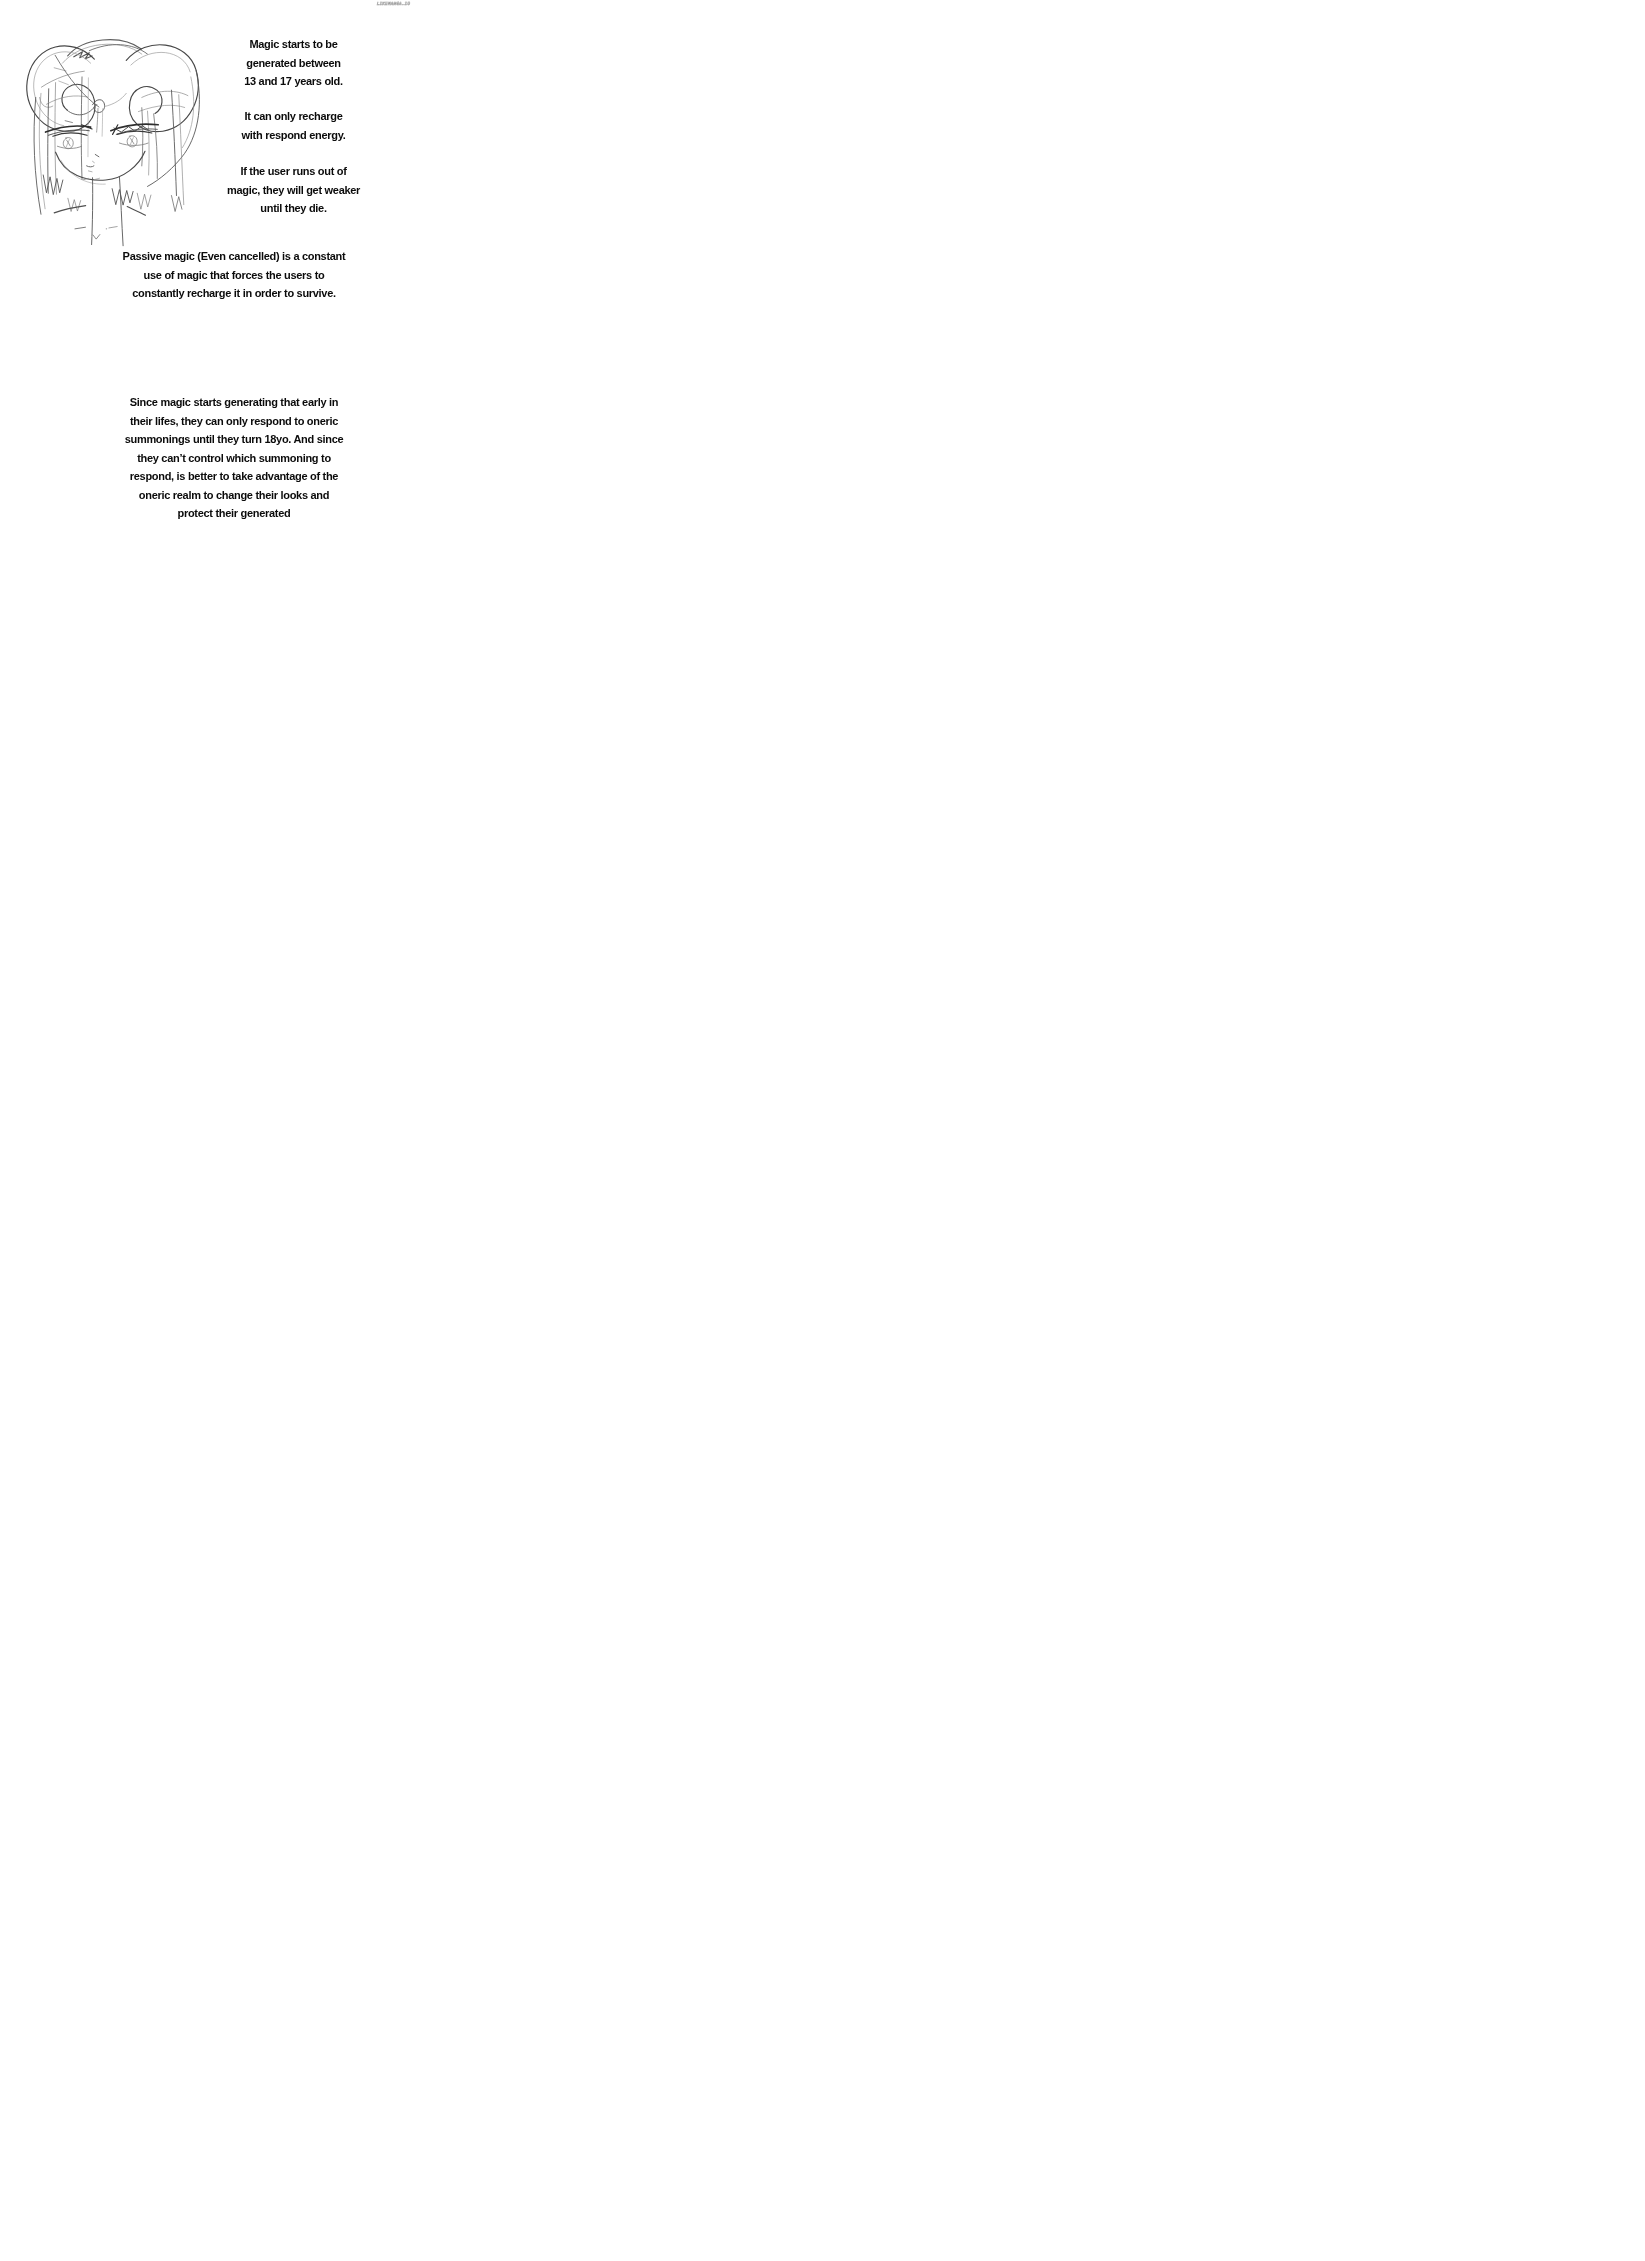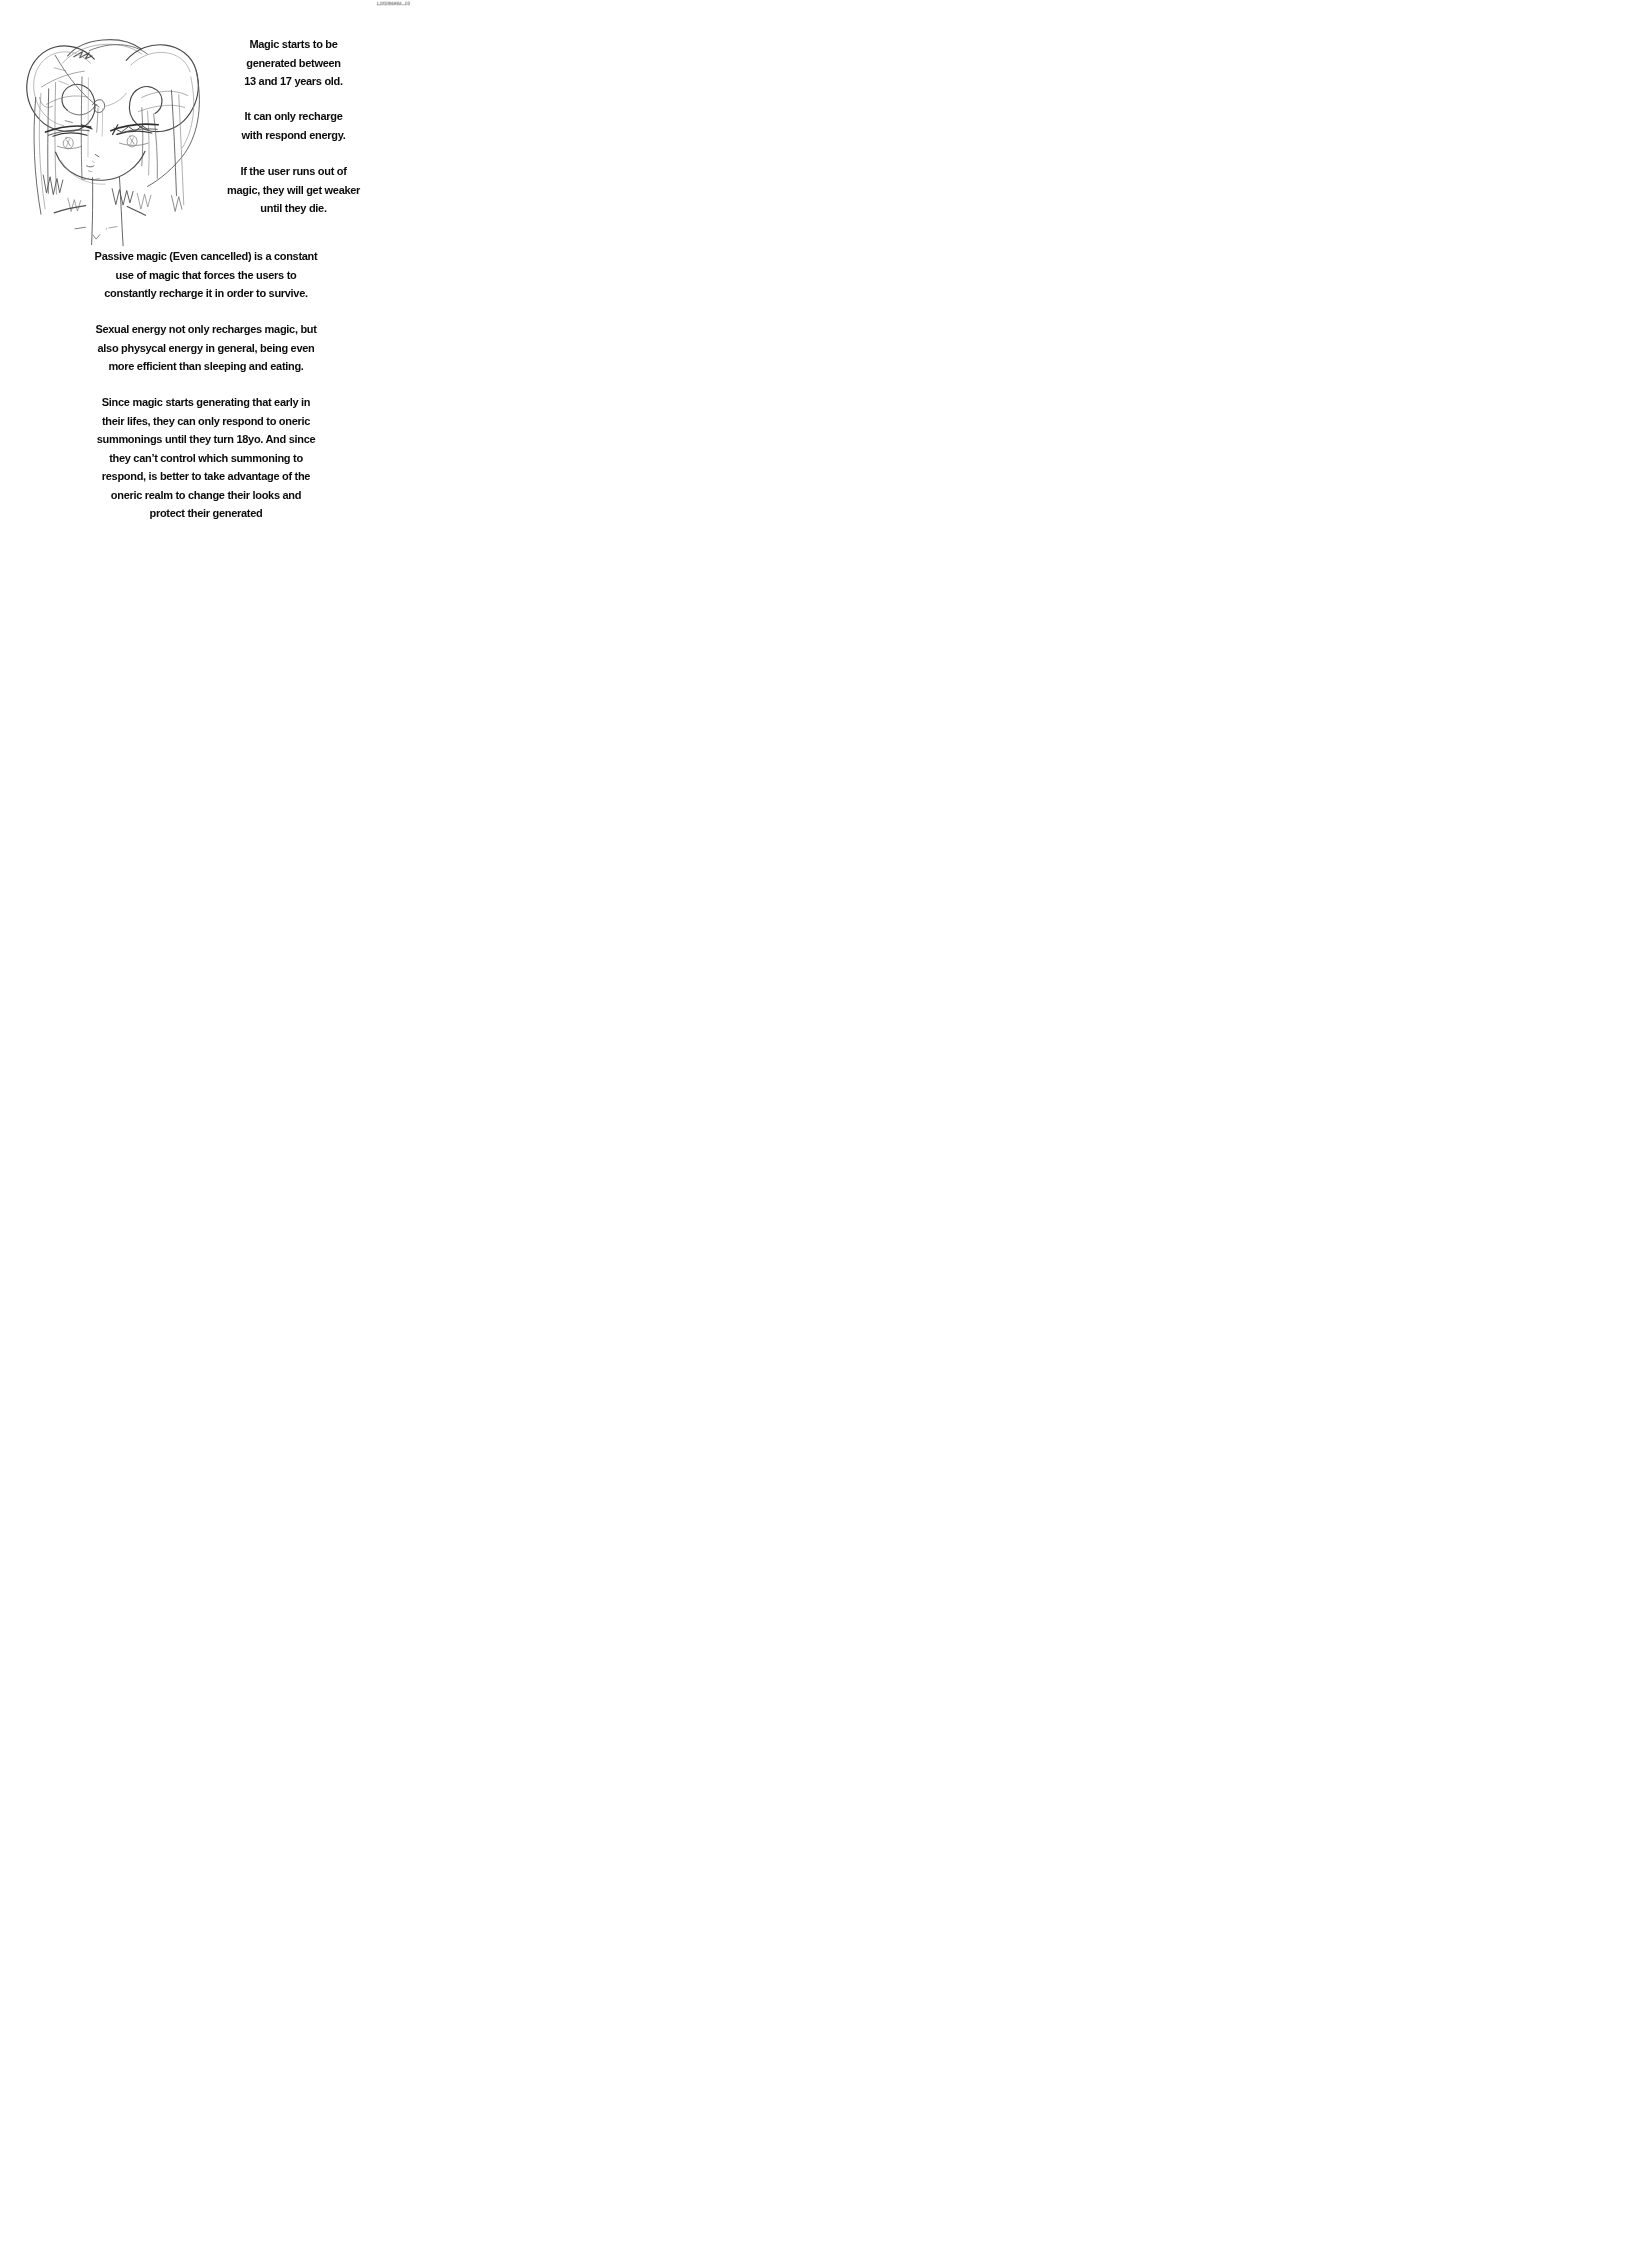--- a/index.html
+++ b/index.html
@@ -40,21 +40,21 @@
   .comic {
     font-weight: 700;
     font-size: 11px;
     line-height: 18.5px;
     letter-spacing: -0.3px;
     color: #0b0b0b;
     text-align: center;
   }
   .tblock { position: absolute; }
   .rc { left: 179px; width: 229px; }
-  .fw { left: 0; width: 412px; }
+  .fw { left: 0; width: 412px; padding-left: 28px; }
   .b1 { top: 35px; }
   .b2 { top: 107px; }
   .b3 { top: 162px; }
   .b4 { top: 247px; }
   .b5 { top: 320px; }
   .b6 { top: 393px; text-align: center; }
   .tline { display: block; white-space: nowrap; }
 </style>
 </head>
 <body>
@@ -172,25 +172,20 @@
     <span class="tline">magic, they will get weaker</span>
     <span class="tline">until they die.</span>
   </div>
 
   <div class="tblock fw b4 comic">
     <span class="tline">Passive magic (Even cancelled) is a constant</span>
     <span class="tline">use of magic that forces the users to</span>
     <span class="tline">constantly recharge it in order to survive.</span>
   </div>
 
-  <div class="tblock fw b5 comic">
-    <span class="tline">Sexual energy not only recharges magic, but</span>
-    <span class="tline">also physycal energy in general, being even</span>
-    <span class="tline">more efficient than sleeping and eating.</span>
-  </div>
 
   <div class="tblock fw b6 comic">
     <span class="tline">Since magic starts generating that early in</span>
     <span class="tline">their lifes, they can only respond to oneric</span>
     <span class="tline">summonings until they turn 18yo. And since</span>
     <span class="tline">they can’t control which summoning to</span>
     <span class="tline">respond, is better to take advantage of the</span>
     <span class="tline">oneric realm to change their looks and</span>
     <span class="tline">protect their generated</span>
   </div>

